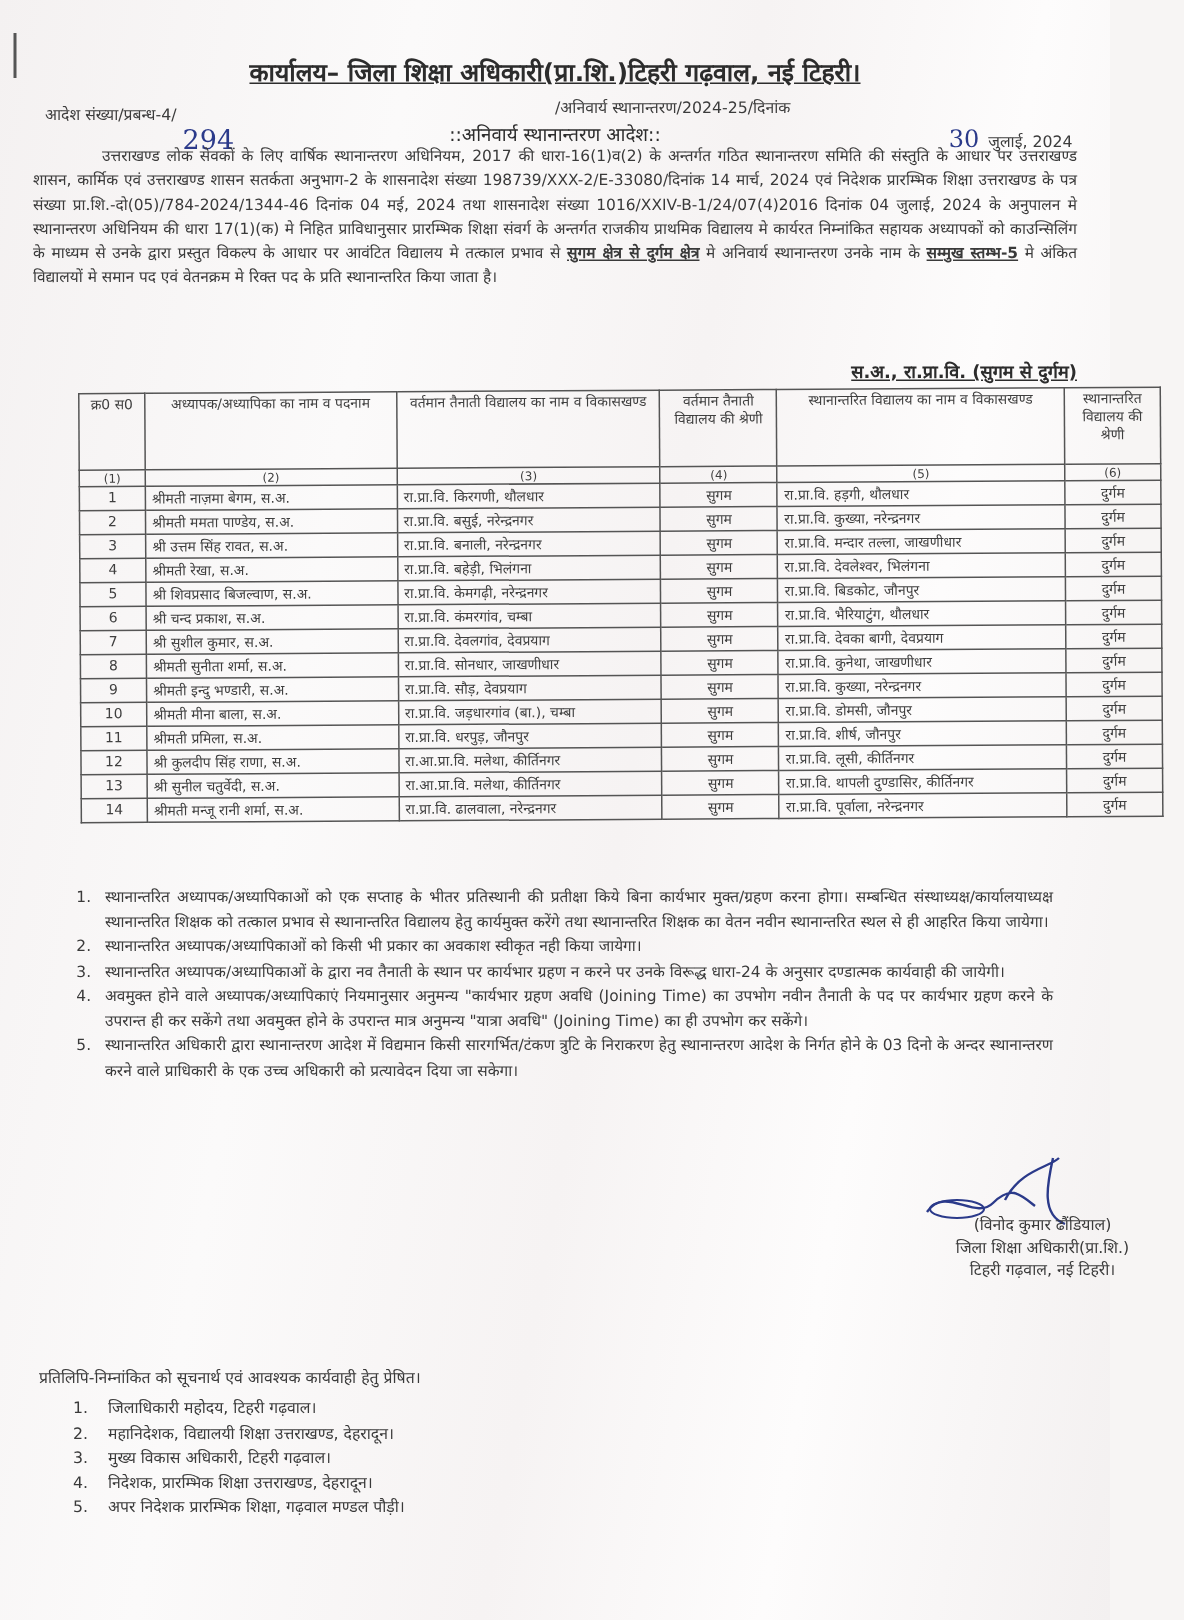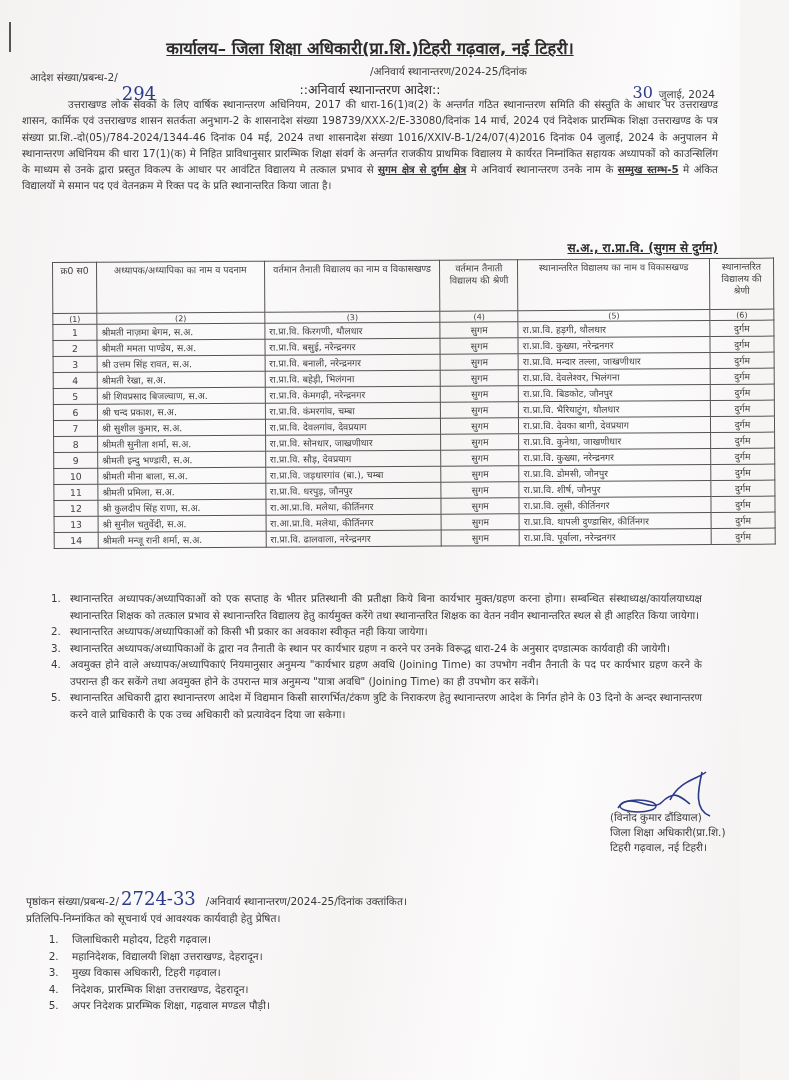--- a/index.html
+++ b/index.html
@@ -52,21 +52,21 @@
   table.grid th { font-weight: normal; text-align: center; line-height: 12px; vertical-align: top; padding-top: 2px; }
   table.grid tr.head th { height: 48px; }
   table.grid tr.nums td { text-align: center; height: 10px; font-size: 8px; }
   table.grid td.c { text-align: center; }
   .notes {
     position: absolute; left: 50px; right: 38px; top: 590px; font-size: 10.3px; line-height: 16.5px; color: #3a3a3a;
   }
   .notes ol { margin: 0; padding-left: 14px; }
   .notes li { text-align: justify; margin-bottom: 0; padding-left: 6px; }
   .signature {
-    position: absolute; left: 610px; top: 810px; width: 170px; font-size: 10.5px; line-height: 15px; color: #3a3a3a;
+    position: absolute; left: 610px; top: 810px; width: 170px; text-align: center; font-size: 10.5px; line-height: 15px; color: #3a3a3a;
   }
   .sig-scribble { position: absolute; left: 610px; top: 770px; }
   .endorse {
     position: absolute; left: 26px; top: 888px; font-size: 10.5px; color: #3a3a3a; width: 740px;
   }
   .endorse .hand { font-family: "DejaVu Serif", serif; font-size: 18px; color: #2b3a8a; margin: 0 10px 0 2px; }
   .endorse-line2 { position: absolute; left: 26px; top: 911px; font-size: 10.5px; color: #3a3a3a; }
   .cc-list {
     position: absolute; left: 48px; top: 931px; font-size: 10.5px; line-height: 16.5px; color: #3a3a3a;
   }
@@ -75,21 +75,21 @@
 </style>
 </head>
 <body>
 
 <div class="page">
   <div class="edge-line"></div>
 
   <div class="title"><span>कार्यालय– जिला शिक्षा अधिकारी(प्रा.शि.)टिहरी गढ़वाल, नई टिहरी।</span></div>
 
   <div class="order-line">
-    <span class="left"><span>आदेश संख्या/प्रबन्ध-2/</span><span class="hand">294</span></span>
+    <span class="left"><span>आदेश संख्या/प्रबन्ध-4/</span><span class="hand">294</span></span>
     <span class="mid">/अनिवार्य स्थानान्तरण/2024-25/दिनांक</span>
     <span class="date"><span class="hd">30</span><span>जुलाई, 2024</span></span>
   </div>
 
   <div class="subtitle"><span>::अनिवार्य स्थानान्तरण आदेश::</span></div>
 
   <div class="para"><span>उत्तराखण्ड लोक सेवकों के लिए वार्षिक स्थानान्तरण अधिनियम, 2017 की धारा-16(1)व(2) के अन्तर्गत गठित स्थानान्तरण समिति की संस्तुति के आधार पर उत्तराखण्ड शासन, कार्मिक एवं उत्तराखण्ड शासन सतर्कता अनुभाग-2 के शासनादेश संख्या 198739/XXX-2/E-33080/दिनांक 14 मार्च, 2024 एवं निदेशक प्रारम्भिक शिक्षा उत्तराखण्ड के पत्र संख्या प्रा.शि.-दो(05)/784-2024/1344-46 दिनांक 04 मई, 2024 तथा शासनादेश संख्या 1016/XXIV-B-1/24/07(4)2016 दिनांक 04 जुलाई, 2024 के अनुपालन मे स्थानान्तरण अधिनियम की धारा 17(1)(क) मे निहित प्राविधानुसार प्रारम्भिक शिक्षा संवर्ग के अन्तर्गत राजकीय प्राथमिक विद्यालय मे कार्यरत निम्नांकित सहायक अध्यापकों को काउन्सिलिंग के माध्यम से उनके द्वारा प्रस्तुत विकल्प के आधार पर आवंटित विद्यालय मे तत्काल प्रभाव से </span><b>सुगम क्षेत्र से दुर्गम क्षेत्र</b><span> मे अनिवार्य स्थानान्तरण उनके नाम के </span><b>सम्मुख स्तम्भ-5</b><span> मे अंकित विद्यालयों मे समान पद एवं वेतनक्रम मे रिक्त पद के प्रति स्थानान्तरित किया जाता है।</span></div>
 
   <div class="table-caption">स.अ., रा.प्रा.वि. (सुगम से दुर्गम)</div>
 
@@ -250,21 +250,20 @@
     <path d="M8 38 C 20 20, 40 44, 52 32 S 70 26, 80 34 M 60 30 C 70 10, 90 8, 96 2 M 92 2 C 88 20, 84 40, 100 46" stroke="#2b3a8a" stroke-width="1.6" fill="none"></path>
     <ellipse cx="28" cy="36" rx="18" ry="6" stroke="#2b3a8a" stroke-width="1.4" fill="none"></ellipse>
   </svg>
 
   <div class="signature">
     <div>(विनोद कुमार ढौंडियाल)</div>
     <div>जिला शिक्षा अधिकारी(प्रा.शि.)</div>
     <div>टिहरी गढ़वाल, नई टिहरी।</div>
   </div>
 
-  <div class="endorse"><span>पृष्ठांकन संख्या/प्रबन्ध-2/</span><span class="hand">2724-33</span><span>/अनिवार्य स्थानान्तरण/2024-25/दिनांक उक्तांकित।</span></div>
 
   <div class="endorse-line2">प्रतिलिपि-निम्नांकित को सूचनार्थ एवं आवश्यक कार्यवाही हेतु प्रेषित।</div>
 
   <div class="cc-list">
     <ol>
       <li>जिलाधिकारी महोदय, टिहरी गढ़वाल।</li>
       <li>महानिदेशक, विद्यालयी शिक्षा उत्तराखण्ड, देहरादून।</li>
       <li>मुख्य विकास अधिकारी, टिहरी गढ़वाल।</li>
       <li>निदेशक, प्रारम्भिक शिक्षा उत्तराखण्ड, देहरादून।</li>
       <li>अपर निदेशक प्रारम्भिक शिक्षा, गढ़वाल मण्डल पौड़ी।</li>

